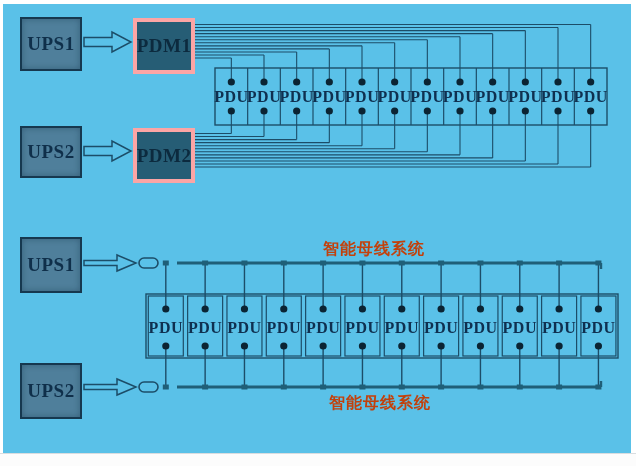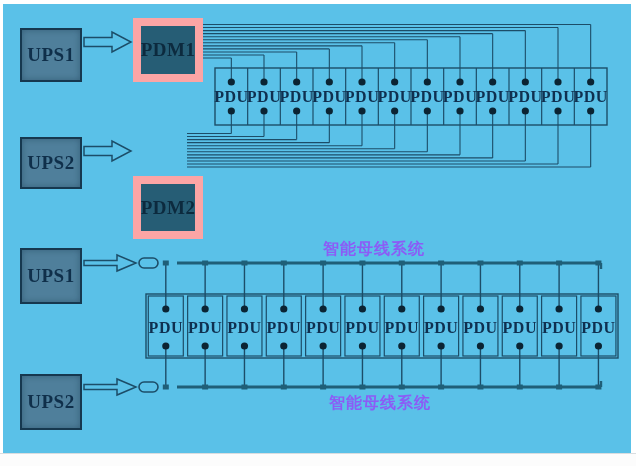--- a/index.html
+++ b/index.html
@@ -3,28 +3,28 @@
 <meta charset="utf-8">
 <style>
   html,body{margin:0;padding:0;}
   .stage{position:relative;width:636px;height:466px;background:#ffffff;overflow:hidden;
          font-family:"Liberation Serif", serif;}
   .canvas{position:absolute;left:3px;top:4px;width:628px;height:449px;background:#5ac1e8;}
   .bottom-strip{position:absolute;left:0;top:453px;width:636px;height:13px;background:#fcfcfc;border-top:1px solid #d9dde0;}
   svg.wires{position:absolute;left:0;top:0;width:636px;height:466px;}
   .node{position:absolute;display:flex;align-items:center;justify-content:center;
         color:#0f2f4a;font-size:19px;font-weight:600;letter-spacing:0.5px;}
-  .ups{background:#4f7f9b;border:2px solid #16384f;box-shadow:inset 0 0 6px rgba(10,40,60,.35);margin-top:11px;}
-  .pdm{background:#265d75;border:8px solid #fca5a5;color:#0c2a3e;}
+  .ups{background:#4f7f9b;border:2px solid #16384f;box-shadow:inset 0 0 6px rgba(10,40,60,.35);}
+  .pdm{background:#265d75;border:4px solid #fca5a5;color:#0c2a3e;}
   .pdu-label{position:absolute;transform:translate(-50%,-50%);font-size:16px;font-weight:600;
              color:#0f3050;letter-spacing:0.5px;white-space:nowrap;}
   .caption{position:absolute;transform:translateX(-50%);font-size:20px;font-weight:700;
            color:#10304e;white-space:nowrap;letter-spacing:1px;}
   .bus-label{position:absolute;transform:translate(-50%,-50%);font-size:16px;font-weight:700;
-             color:#8b5cf6;white-space:nowrap;letter-spacing:1px;}
+             color:#c2410c;white-space:nowrap;letter-spacing:1px;}
 </style>
 </head>
 <body>
 
 <div class="stage">
   <div class="canvas"></div>
 
   <svg class="wires" id="wires">
       <polygon points="84,37.5 112,37.5 112,32 131,42 112,52 112,46.5 84,46.5" fill="#5ac1e8" stroke="#1c4d68" stroke-width="1.5"></polygon>
       <polygon points="84,146.5 112,146.5 112,141 131,151 112,161 112,155.5 84,155.5" fill="#5ac1e8" stroke="#1c4d68" stroke-width="1.5"></polygon>
@@ -203,21 +203,21 @@
       <circle cx="519.77" cy="346" r="3.6" fill="#0b2433"></circle>
       <circle cx="559.0999999999999" cy="309" r="3.6" fill="#0b2433"></circle>
       <circle cx="559.0999999999999" cy="346" r="3.6" fill="#0b2433"></circle>
       <circle cx="598.4300000000001" cy="309" r="3.6" fill="#0b2433"></circle>
       <circle cx="598.4300000000001" cy="346" r="3.6" fill="#0b2433"></circle>
     </svg>
 
   <div class="node ups" style="left:20px;top:17px;width:58px;height:50px;">UPS1</div>
   <div class="node pdm" style="left:133px;top:18px;width:54px;height:48px;">PDM1</div>
   <div class="node ups" style="left:20px;top:126px;width:58px;height:48px;">UPS2</div>
-  <div class="node pdm" style="left:133px;top:128px;width:54px;height:47px;margin-top:48px;">PDM2</div>
+  <div class="node pdm" style="left:133px;top:128px;width:54px;height:47px;">PDM2</div>
 
   <div class="node ups" style="left:20px;top:237px;width:58px;height:52px;">UPS1</div>
   <div class="node ups" style="left:20px;top:363px;width:58px;height:52px;">UPS2</div>
   <div class="bus-label" style="left:374px;top:249px;">智能母线系统</div>
   <div class="bus-label" style="left:380px;top:403px;">智能母线系统</div>
 
   <div id="pdu-labels">
       <div class="pdu-label" style="left: 231.333px; top: 96.5px;">PDU</div>
       <div class="pdu-label" style="left: 264px; top: 96.5px;">PDU</div>
       <div class="pdu-label" style="left: 296.667px; top: 96.5px;">PDU</div>

